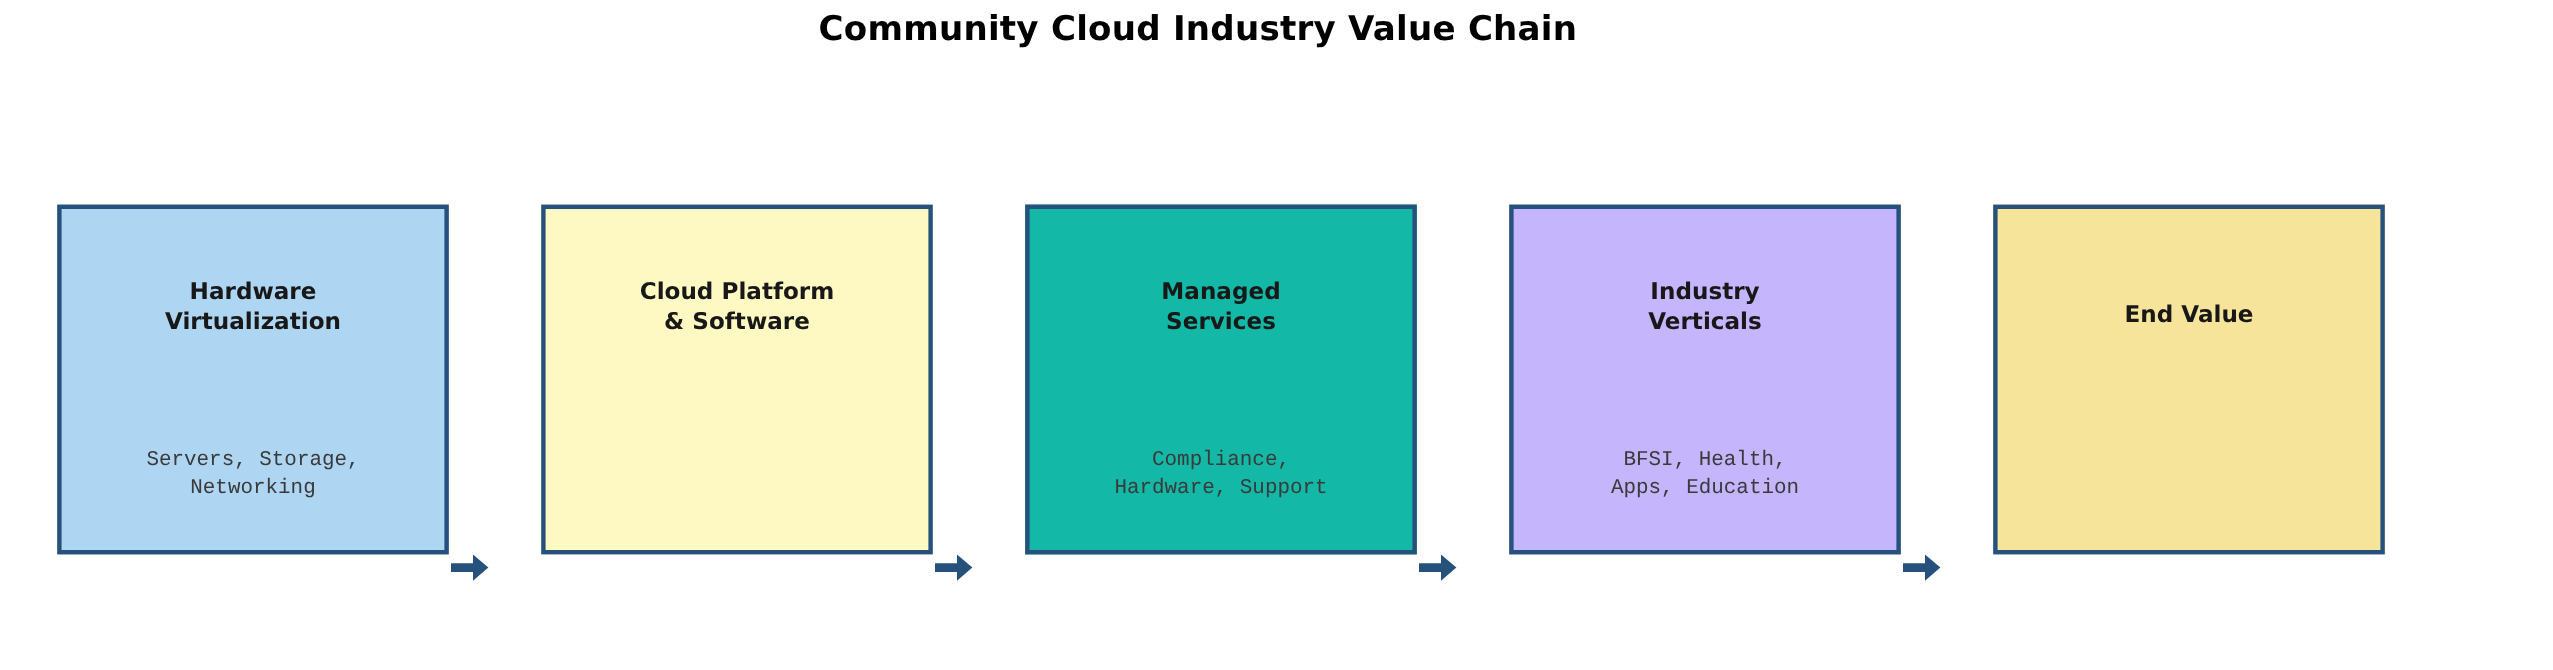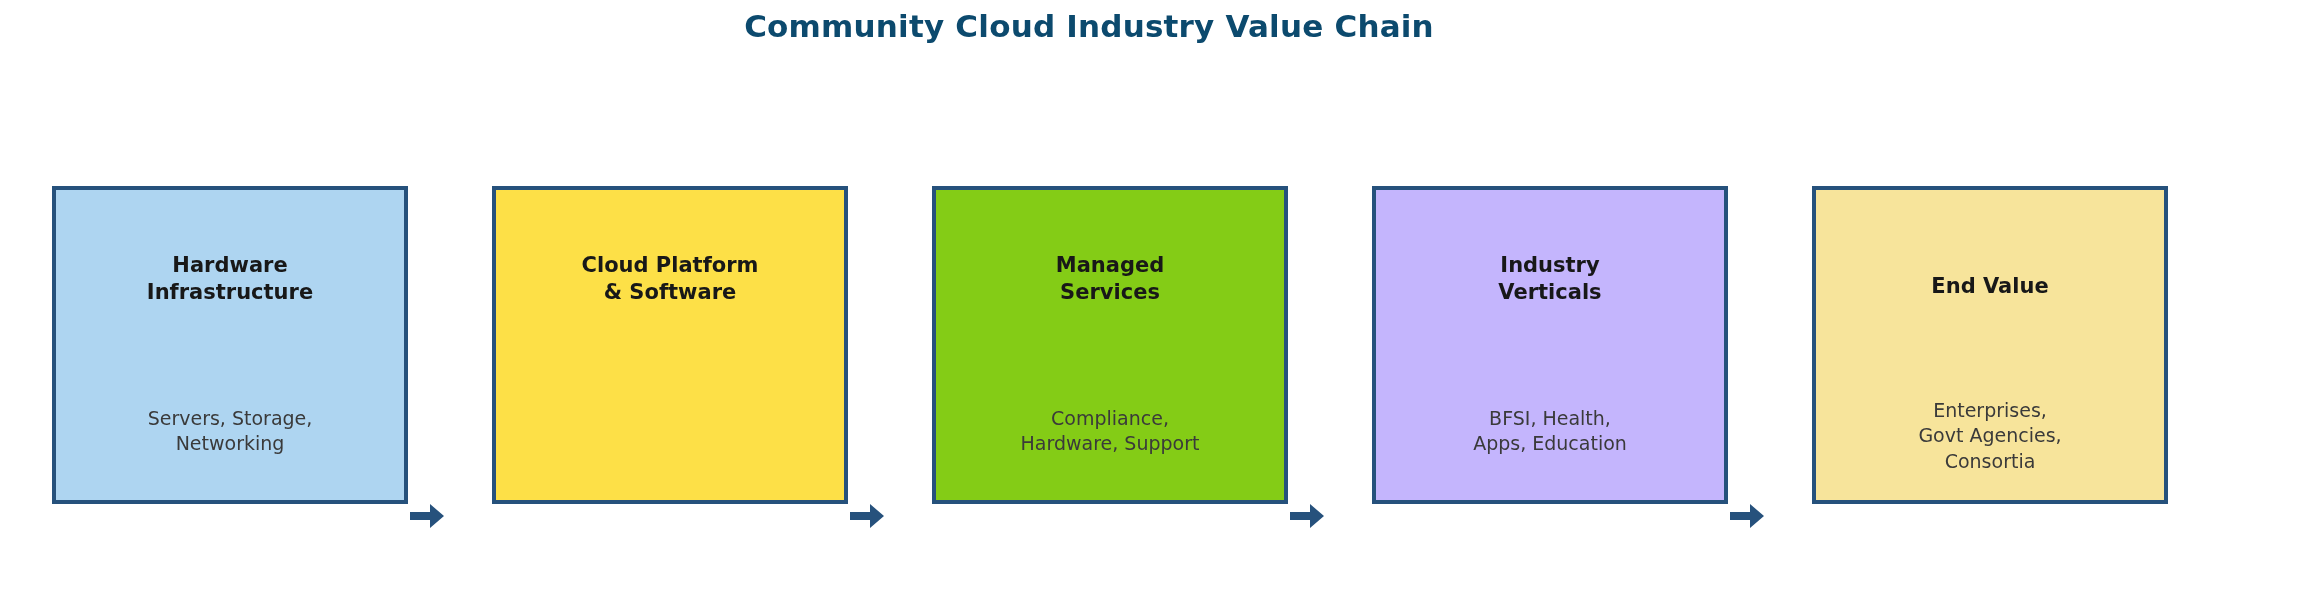--- a/index.html
+++ b/index.html
@@ -21,21 +21,21 @@
     background: #ffffff;
   }
   .chart-title {
     position: absolute;
     top: 8px;
     left: 0;
     width: 2178px;
     text-align: center;
     font-size: 31px;
     font-weight: bold;
-    color: #0c4a6e;
+    color: #000000;
     letter-spacing: 0.2px;
     white-space: nowrap;
   }
   .stage-row {
     position: absolute;
     top: 186px;
     left: 52px;
     width: 2117px;
     height: 318px;
   }
@@ -65,21 +65,21 @@
     position: absolute;
     left: 0;
     width: 100%;
     text-align: center;
     font-size: 19px;
     font-weight: normal;
     color: #3a3a3a;
     line-height: 1.33;
     white-space: pre-line;
   }
-  .stage-box .stage-sub.sub-2 { top: 240px; transform: translateY(-48%); }
+  .stage-box .stage-sub.sub-2 { top: 240px; transform: translateY(-48%); font-family: Liberation Mono, monospace; }
   .stage-box .stage-sub.sub-3 { top: 246px; transform: translateY(-50%); }
 
   .flow-arrow {
     position: absolute;
     top: 314px;
     width: 44px;
     height: 32px;
     overflow: visible;
   }
   .flow-arrow svg { display: block; }
@@ -88,43 +88,43 @@
 <body>
 
 <div class="canvas">
 
   <div class="chart-title">Community Cloud Industry Value Chain</div>
 
   <div class="stage-row">
 
     <div class="stage-box" style="left:0px; background:#aed5f1;">
       <div class="stage-title two-line">Hardware
-Infrastructure</div>
+Virtualization</div>
       <div class="stage-sub sub-2">Servers, Storage,
 Networking</div>
     </div>
 
     <div class="flow-arrow" style="left:358px;">
       <svg width="44" height="32" viewBox="0 0 44 32">
         <path d="M 0 12 L 20 12 L 20 4 L 34 16 L 20 28 L 20 20 L 0 20 Z" fill="#26517c"></path>
       </svg>
     </div>
 
-    <div class="stage-box" style="left:440px; background:#fde047;padding-left:30px;">
+    <div class="stage-box" style="left:440px; background:#fef9c3;padding-left:30px;">
       <div class="stage-title two-line">Cloud Platform
 &amp; Software</div>
     </div>
 
     <div class="flow-arrow" style="left:798px;">
       <svg width="44" height="32" viewBox="0 0 44 32">
         <path d="M 0 12 L 20 12 L 20 4 L 34 16 L 20 28 L 20 20 L 0 20 Z" fill="#26517c"></path>
       </svg>
     </div>
 
-    <div class="stage-box" style="left:880px; background:#84cc16;">
+    <div class="stage-box" style="left:880px; background:#14b8a6;">
       <div class="stage-title two-line">Managed
 Services</div>
       <div class="stage-sub sub-2">Compliance,
 Hardware, Support</div>
     </div>
 
     <div class="flow-arrow" style="left:1238px;">
       <svg width="44" height="32" viewBox="0 0 44 32">
         <path d="M 0 12 L 20 12 L 20 4 L 34 16 L 20 28 L 20 20 L 0 20 Z" fill="#26517c"></path>
       </svg>
@@ -138,19 +138,16 @@
     </div>
 
     <div class="flow-arrow" style="left:1678px;">
       <svg width="44" height="32" viewBox="0 0 44 32">
         <path d="M 0 12 L 20 12 L 20 4 L 34 16 L 20 28 L 20 20 L 0 20 Z" fill="#26517c"></path>
       </svg>
     </div>
 
     <div class="stage-box" style="left:1760px; background:#f7e49b;">
       <div class="stage-title one-line">End Value</div>
-      <div class="stage-sub sub-3">Enterprises,
-Govt Agencies,
-Consortia</div>
     </div>
 
   </div>
 </div>
 
 </body></html>

